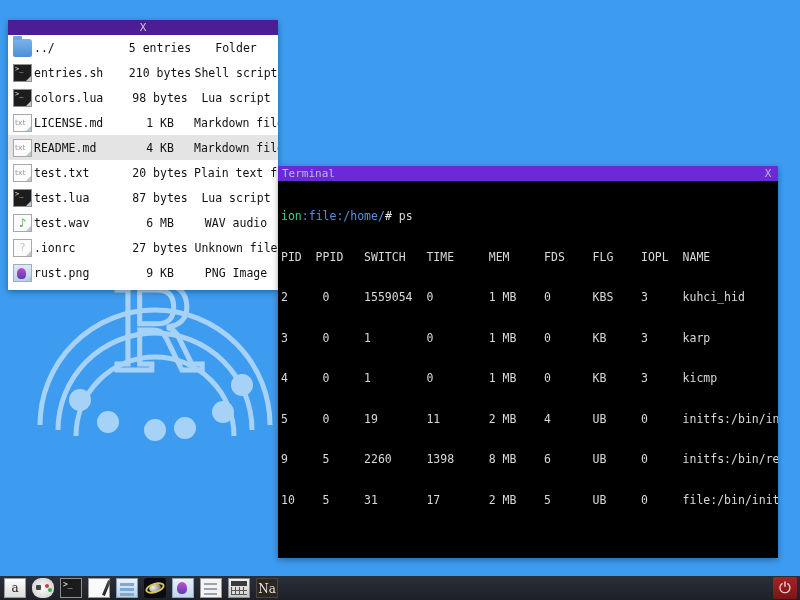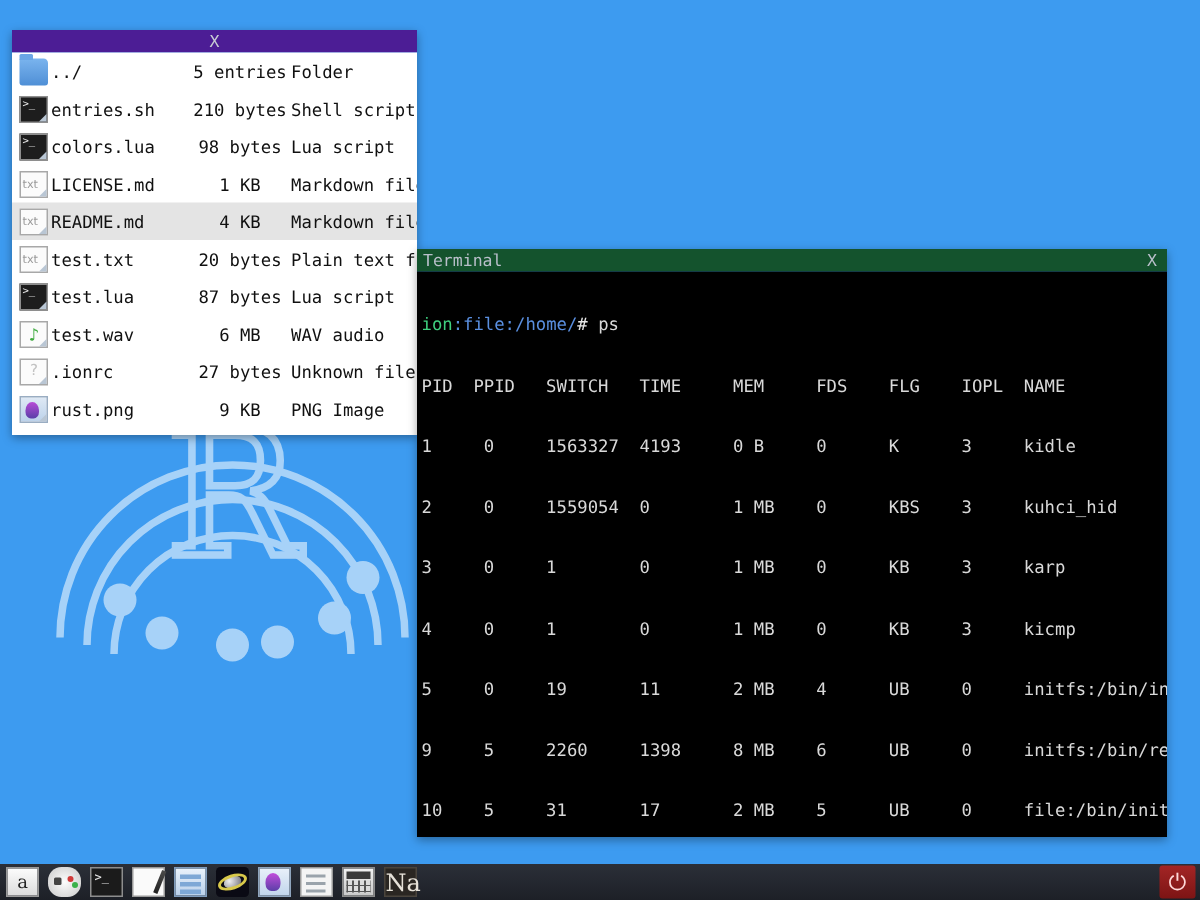--- a/index.html
+++ b/index.html
@@ -50,21 +50,21 @@
     height:25px;
     font-size:11.5px;
     color:#101010;
     padding-left:4px;
     white-space:nowrap;
   }
   .fm-row.selected { background:#e4e4e4; }
   .fm-icon { width:22px; height:20px; flex:0 0 22px; margin-right:0; position:relative; }
   .fm-name { width:92px; flex:0 0 92px; }
   .fm-size { width:68px; flex:0 0 68px;text-align:center; }
-  .fm-kind { flex:1; }
+  .fm-kind { flex:1;text-align:center; }
 
   
   .ic { position:absolute; inset:1px 2px 1px 1px; }
   .ic-folder {
     background:linear-gradient(#7ab4ee,#4f8fd6);
     border-radius:1px 3px 2px 2px;
   }
   .ic-folder:before {
     content:""; position:absolute; left:0; top:-3px; width:9px; height:4px;
     background:#6aa6e6; border-radius:1px 1px 0 0;
@@ -103,21 +103,21 @@
     border-color:transparent transparent #b9c6d4 transparent;
   }
 
   #mouse-cursor {
     position:absolute; left:155px; top:148px;
     width:0; height:0; z-index:60; pointer-events:none;
   }
 
   
   #terminal { left:278px; top:166px; width:500px; height:392px; }
-  #terminal .titlebar { background:#14532d; color:#b9bfca; }
+  #terminal .titlebar { background:#6d28d9; color:#b9bfca; }
   #terminal .titlebar .closebtn { color:#b9bfca; }
   #term-body {
     background:#000000; height:377px;
     padding:2px 0 0 3px;
     font-family:"DejaVu Sans Mono", monospace;
     font-size:11.5px;
     line-height:13.5px;
     color:#d9d9d9;
     overflow:hidden;
     white-space:pre;
@@ -146,21 +146,21 @@
     border-radius:2px; position:relative; cursor:pointer;
   }
   #power-btn .glyph {
     position:absolute; inset:0;
     color:#ffd9d9; font-size:15px; text-align:center; line-height:22px;
     font-family:"DejaVu Sans",sans-serif;
   }
   .tb-na {
     background:#2a2622; border:1px solid #4a443c;
     color:#e6e1d8; font-family:"DejaVu Serif",serif;
-    font-size:16px; text-align:center; line-height:20px;
+    font-size:12px; text-align:center; line-height:20px;
   }
   .tb-calc { background:linear-gradient(#f2f2f2,#c9c9c9); border:1px solid #8b8b8b; }
   .tb-calc .scr { position:absolute; left:2px; top:2px; right:2px; height:5px; background:#3a3a3a; }
   .tb-calc .grid {
     position:absolute; left:2px; top:8px; right:2px; bottom:2px;
     background:
       repeating-linear-gradient(90deg,#555 0 1px,transparent 1px 4px),
       repeating-linear-gradient(0deg,#555 0 1px,transparent 1px 4px),
       #dcdcdc;
   }
@@ -347,21 +347,20 @@
   </svg>
 
   <div class="window" id="terminal">
     <div class="titlebar">
       <span class="title">Terminal</span>
       <span class="closebtn">X</span>
     </div>
     <div id="term-body">
       <div class="t-line"><span class="tc-green">ion</span><span class="tc-blue">:</span><span class="tc-blue">file:/home/</span><span class="tc-white"># </span><span>ps</span></div>
       <div class="t-line">PID  PPID   SWITCH   TIME     MEM     FDS    FLG    IOPL  NAME</div>
-      <div class="t-line">1     0     1563327  4193     0 B     0      K      3     kidle</div>
       <div class="t-line">2     0     1559054  0        1 MB    0      KBS    3     kuhci_hid</div>
       <div class="t-line">3     0     1        0        1 MB    0      KB     3     karp</div>
       <div class="t-line">4     0     1        0        1 MB    0      KB     3     kicmp</div>
       <div class="t-line">5     0     19       11       2 MB    4      UB     0     initfs:/bin/init</div>
       <div class="t-line">9     5     2260     1398     8 MB    6      UB     0     initfs:/bin/redoxfsd</div>
       <div class="t-line">10    5     31       17       2 MB    5      UB     0     file:/bin/init</div>
       
       
       
       

